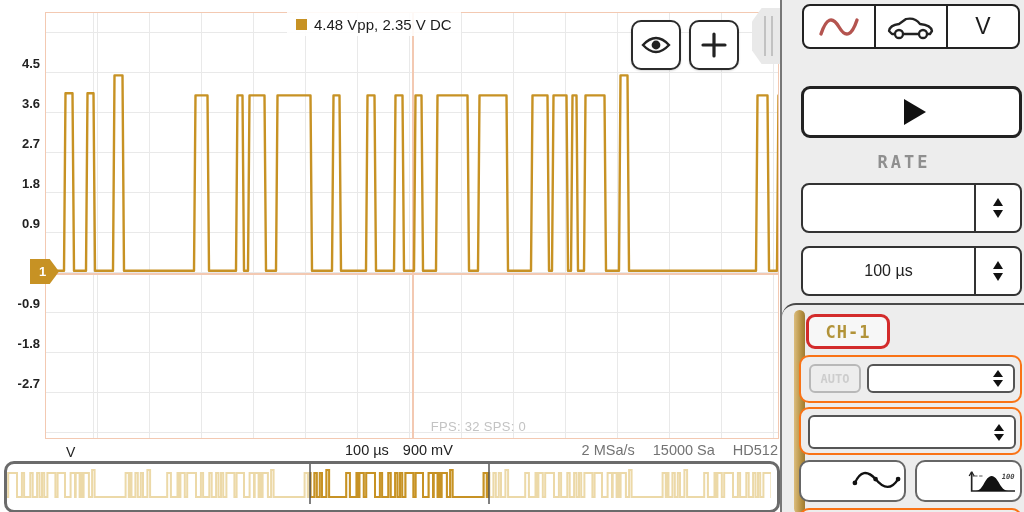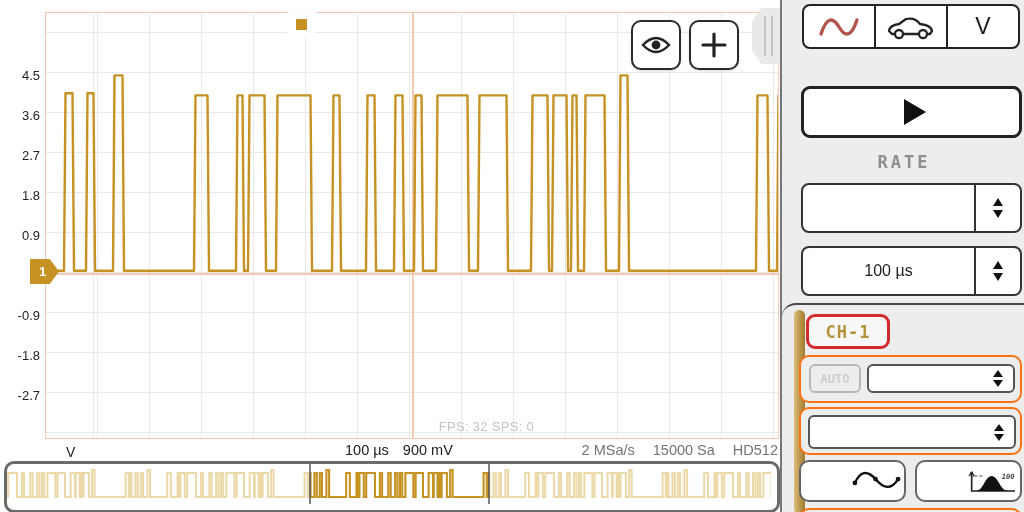--- a/index.html
+++ b/index.html
@@ -8,23 +8,23 @@
   .abs{position:absolute;}
 
   
   #plot{left:45px;top:12px;width:732px;height:425px;border:1.5px solid #f3c9b2;background:
         repeating-linear-gradient(to right,#e9e9e9 0 1px,transparent 1px 52px),
         repeating-linear-gradient(to bottom,#e9e9e9 0 1px,transparent 1px 40px);
         background-position:51px 0,0 19px;}
   #trig-x{left:0;top:0;width:1.5px;height:425px;background:#f3c9b2;}
   #zero-y{left:0;top:260px;width:732px;height:1.5px;background:#f3c9b2;}
   .ylab{position:absolute;right:0;width:40px;text-align:right;font-size:13px;color:#222;}
-  #yaxis{left:0;top:16px;width:40px;height:404px;}
+  #yaxis{left:0;top:4px;width:40px;height:404px;font-weight:bold;}
   #unit-v{left:66px;top:444px;font-size:14px;color:#222;}
-  #fps{right:244px;top:406px;font-size:13px;color:#c3c3c3;letter-spacing:.3px;}
+  #fps{right:252px;top:406px;font-size:13px;color:#c3c3c3;letter-spacing:.3px;}
 
   #meas{left:287px;top:12px;height:24px;display:flex;align-items:center;gap:7px;
         background:rgba(255,255,255,.88);padding:0 9px;}
   #meas .sw{width:11px;height:11px;background:#c79224;}
   #meas .txt{font-size:15px;color:#1d1d1d;}
 
   .sq-btn{width:46px;height:46px;background:#fff;border:2px solid #2b2b2b;border-radius:10px;
           display:flex;align-items:center;justify-content:center;box-shadow:0 1px 2px rgba(0,0,0,.15);}
   #eye-btn{left:631px;top:20px;}
   #plus-btn{left:689px;top:20px;}
@@ -119,20 +119,21 @@
       <div class="ylab" style="top: 212px;">0.9</div>
       <div class="ylab" style="top: 252px;">0</div>
       <div class="ylab" style="top: 292px;">-0.9</div>
       <div class="ylab" style="top: 332px;">-1.8</div>
       <div class="ylab" style="top: 372px;">-2.7</div>
     </div>
   <div class="abs" id="unit-v">V</div>
 
   <div class="abs" id="meas">
     <span class="sw"></span>
+    <span class="txt">4.48 Vpp, 2.35 V DC</span>
   </div>
 
   <div class="abs sq-btn" id="eye-btn">
     <svg width="30" height="22" viewBox="0 0 30 22">
       <path d="M2 11 Q 15 -3 28 11 Q 15 25 2 11 Z" fill="none" stroke="#222" stroke-width="2.4"></path>
       <circle cx="15" cy="11" r="4.4" fill="#222"></circle>
     </svg>
   </div>
   <div class="abs sq-btn" id="plus-btn">
     <svg width="26" height="26" viewBox="0 0 26 26">

